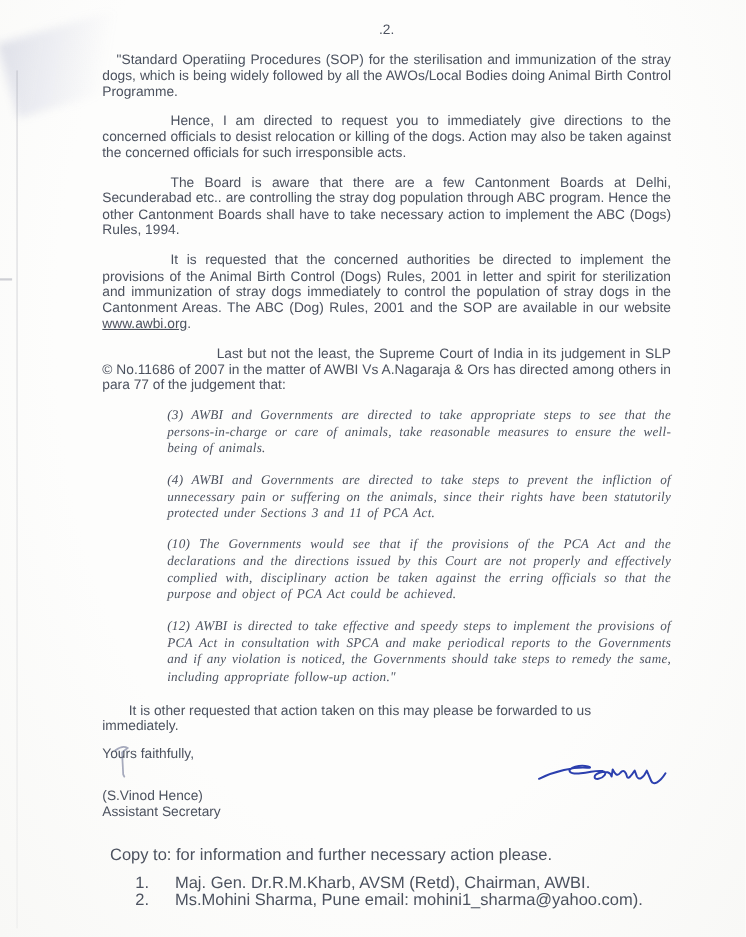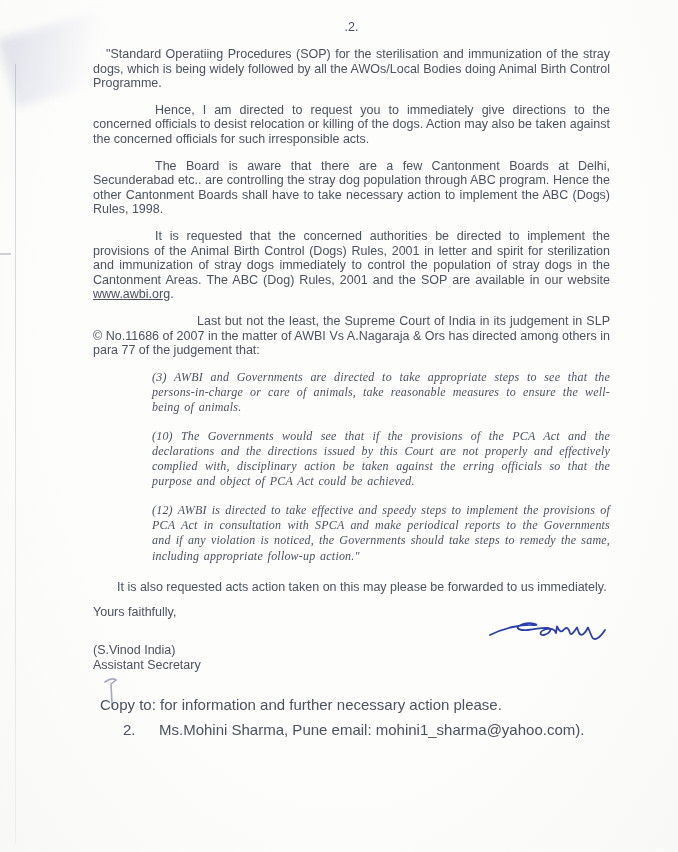--- a/index.html
+++ b/index.html
@@ -82,42 +82,46 @@
   </svg>
 
   <div class="content">
 
     <p class="pagenum">.2.</p>
 
     <p class="para indent-sm">"Standard Operatiing Procedures (SOP) for the sterilisation and immunization of the stray dogs, which is being widely followed by all the AWOs/Local Bodies doing Animal Birth Control Programme.</p>
 
     <p class="para indent-md">Hence, I am directed to request you to immediately give directions to the concerned officials to desist relocation or killing of the dogs. Action may also be taken against the concerned officials for such irresponsible acts.</p>
 
-    <p class="para indent-md">The Board is aware that there are a few Cantonment Boards at Delhi, Secunderabad etc.. are controlling the stray dog population through ABC program. Hence the other Cantonment Boards shall have to take necessary action to implement the ABC (Dogs) Rules, 1998.</p>
+    <p class="para indent-md">The Board is aware that there are a few Cantonment Boards at Delhi, Secunderabad etc.. are controlling the stray dog population through ABC program. Hence the other Cantonment Boards shall have to take necessary action to implement the ABC (Dogs) Rules, 1994.</p>
 
     <p class="para indent-md"><span>It is requested that the concerned authorities be directed to implement the provisions of the Animal Birth Control (Dogs) Rules, 2001 in letter and spirit for sterilization and immunization of stray dogs immediately to control the population of stray dogs in the Cantonment Areas. The ABC (Dog) Rules, 2001 and the SOP are available in our website </span><span class="underline">www.awbi.org</span><span>.</span></p>
 
     <p class="para indent-lg">Last but not the least, the Supreme Court of India in its judgement in SLP © No.11686 of 2007 in the matter of AWBI Vs A.Nagaraja &amp; Ors has directed among others in para 77 of the judgement that:</p>
 
     <p class="quote">(3) AWBI and Governments are directed to take appropriate steps to see that the persons-in-charge or care of animals, take reasonable measures to ensure the well-being of animals.</p>
+    <p class="quote">(4) AWBI and Governments are directed to take steps to prevent the infliction of unnecessary pain or suffering on the animals, since their rights have been statutorily protected under Sections 3 and 11 of PCA Act.</p>
     <p class="quote">(10) The Governments would see that if the provisions of the PCA Act and the declarations and the directions issued by this Court are not properly and effectively complied with, disciplinary action be taken against the erring officials so that the purpose and object of PCA Act could be achieved.</p>
     <p class="quote">(12) AWBI is directed to take effective and speedy steps to implement the provisions of PCA Act in consultation with SPCA and make periodical reports to the Governments and if any violation is noticed, the Governments should take steps to remedy the same, including appropriate follow-up action."</p>
 
-    <p class="closing">It is also requested acts action taken on this may please be forwarded to us immediately.</p>
+    <p class="closing">It is other requested that action taken on this may please be forwarded to us immediately.</p>
 
     <div class="signoff">
       <div>Yours faithfully,</div>
       <svg class="signature" viewBox="0 0 122 28">
         <path d="M2,17 C16,10 34,6 46,7 C53,7.5 44,3.5 35,6 C26,8.8 29,13 40,12 C50,11 54,9 60,10 C65,11 61,16 56,17 C51.5,17.8 51,13.5 57,11.5 C63,9.7 67,11 68,15 L69,8.5 C71,12.5 73,15.5 76,11.5 C79,8 81,11 82,15 C83,18 86,14 89,9.5 L91,15 C93,19 97,16 100,9.5 L104,19 C106,23.5 112,20 117,12" fill="none" stroke="#2b3fae" stroke-width="1.8" stroke-linecap="round" stroke-linejoin="round"></path>
       </svg>
-      <div>(S.Vinod India)</div>
+      <div>(S.Vinod Hence)</div>
       <div>Assistant Secretary</div>
     </div>
 
     <div class="copy">
       <div class="copy-label">Copy to: for information and further necessary action please.</div>
+      <div class="copy-row">
+        <span class="num">1.</span><span>Maj. Gen. Dr.R.M.Kharb, AVSM (Retd), Chairman, AWBI.</span>
+      </div>
       <div class="copy-row">
         <span class="num">2.</span><span>Ms.Mohini Sharma, Pune email: mohini1_sharma@yahoo.com).</span>
       </div>
     </div>
 
   </div>
 </div>
 
 </body></html>

